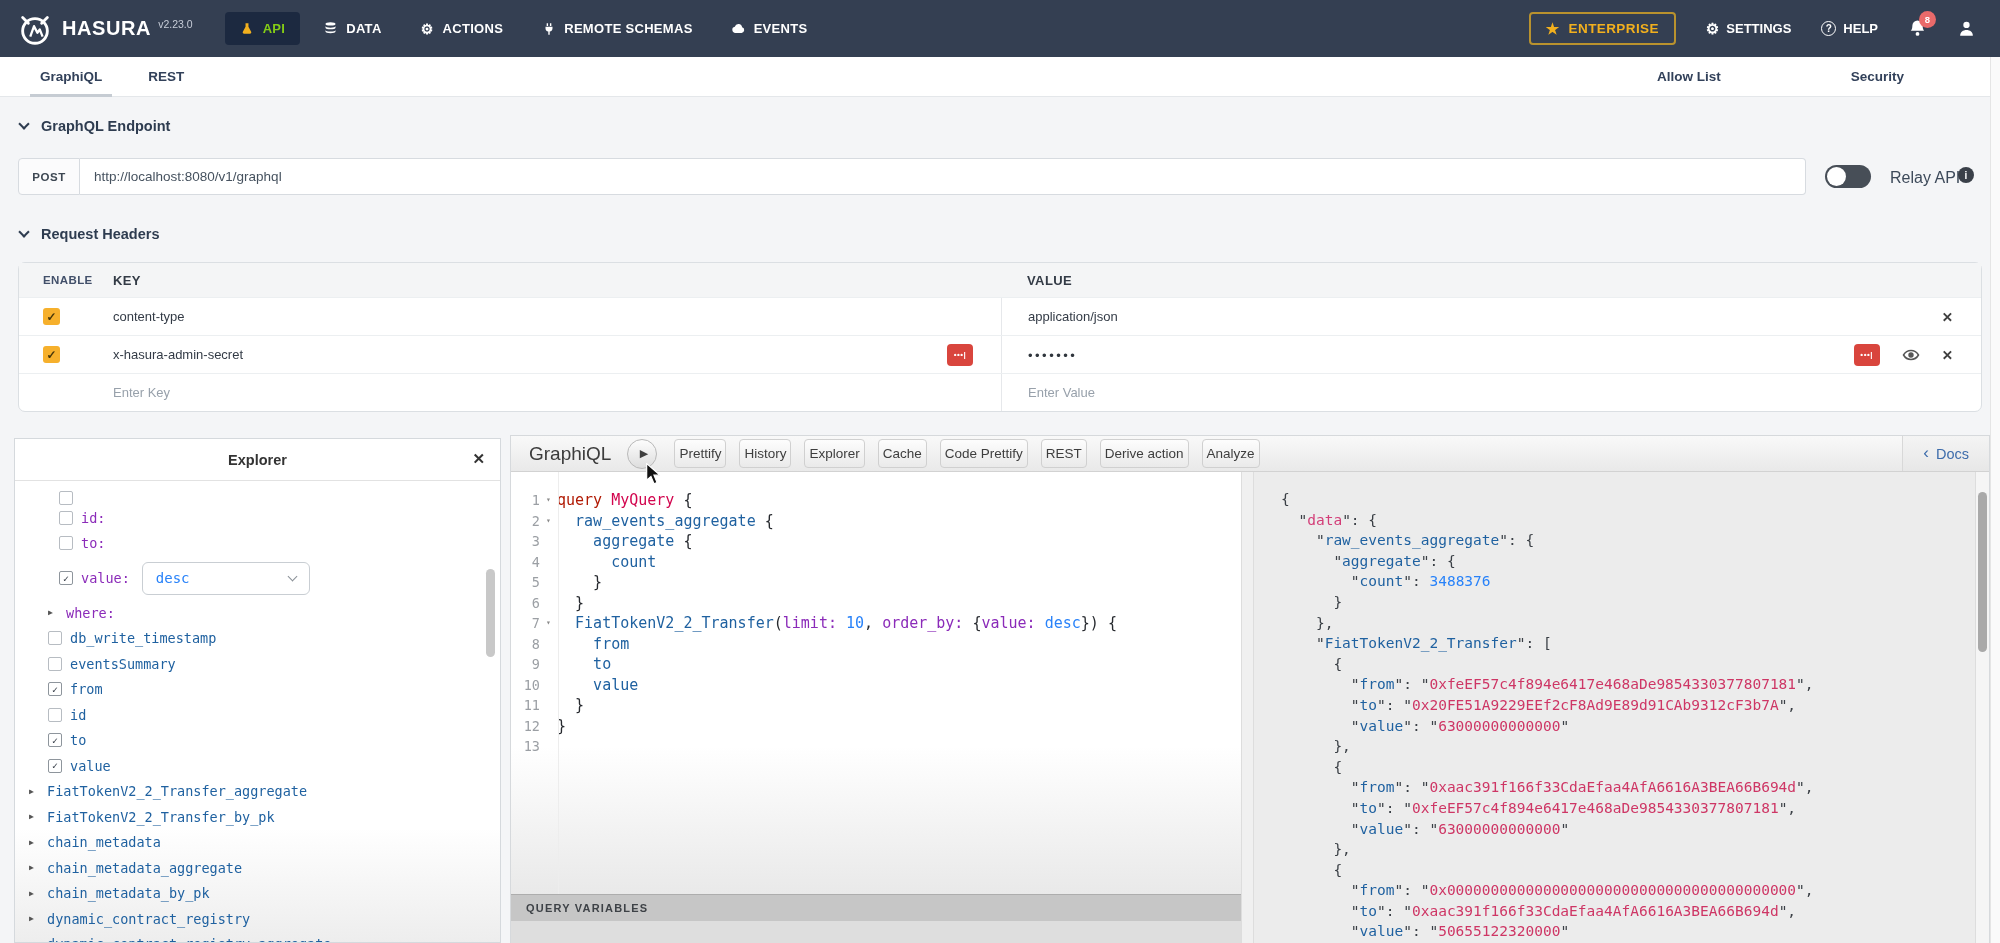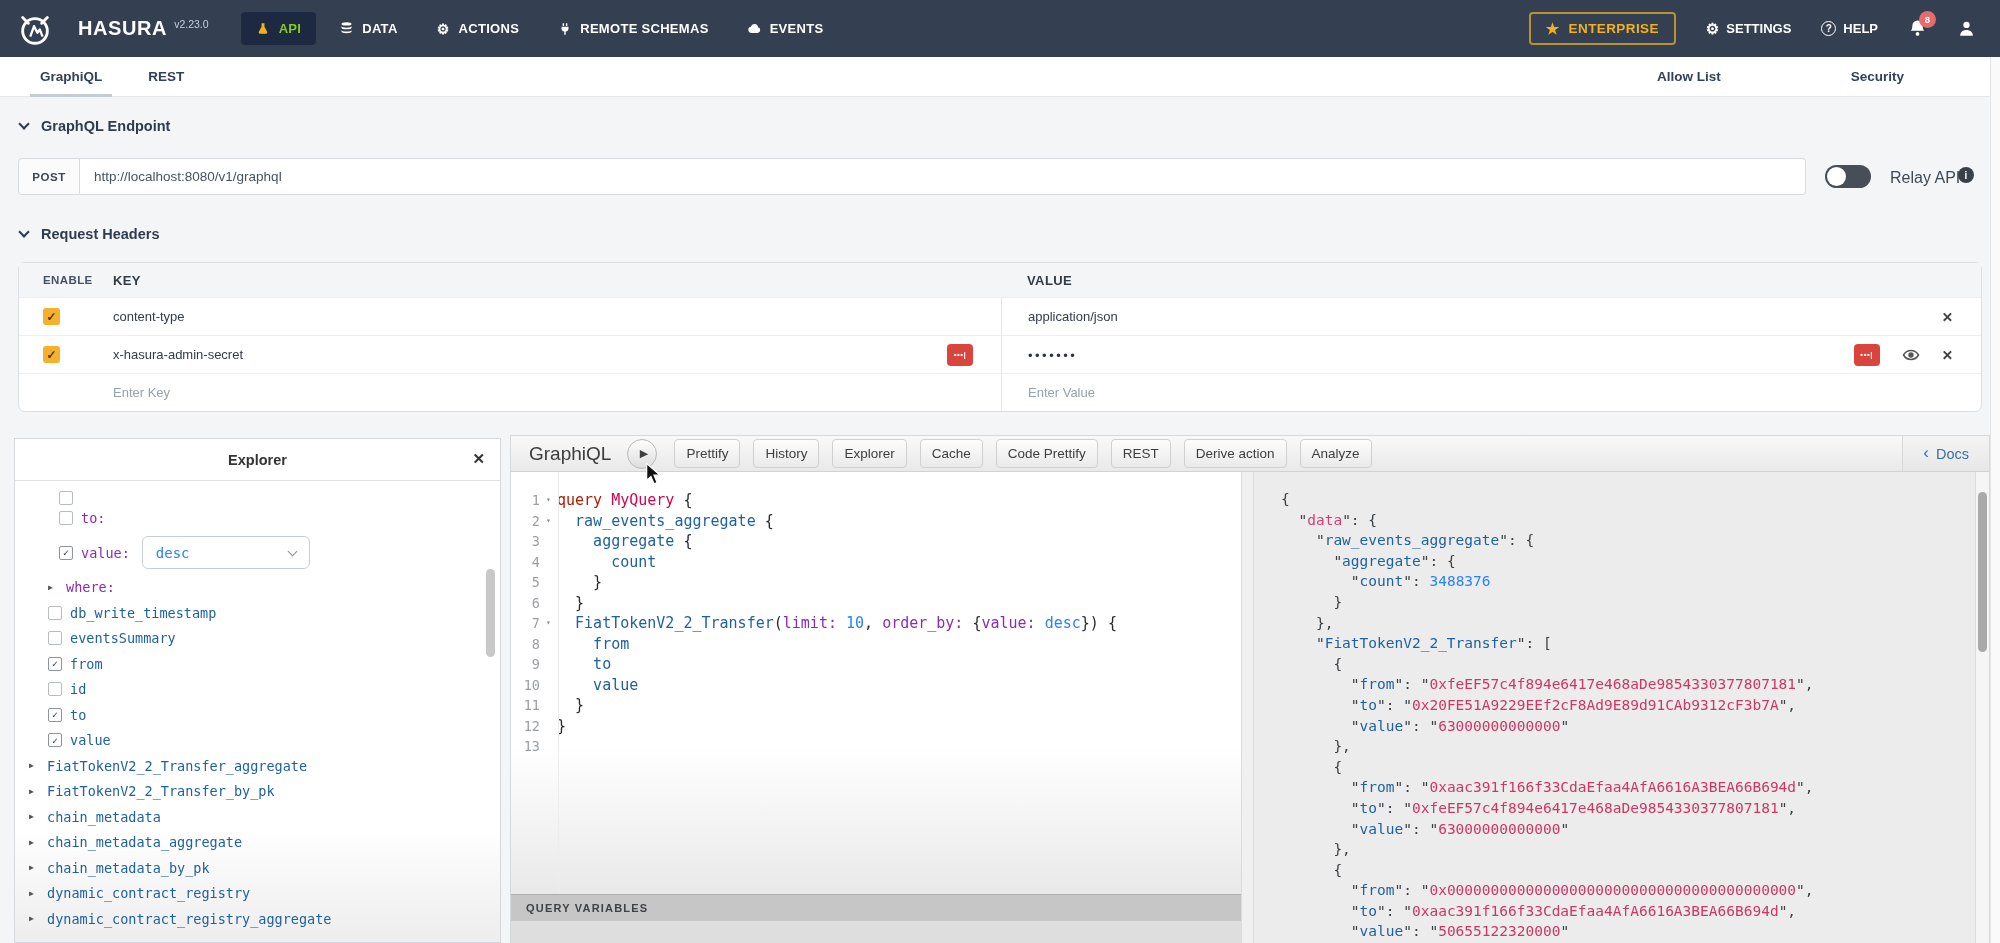--- a/index.html
+++ b/index.html
@@ -4,21 +4,21 @@
 <style>
   * { margin:0; padding:0; box-sizing:border-box; }
   html,body { width:2000px; height:943px; overflow:hidden; }
   body { position:relative; background:#f4f5f7; font-family:"Liberation Sans", sans-serif; }
   svg { display:block; }
 
   
   .navbar { position:absolute; top:0; left:0; width:2000px; height:57px; background:#343f52;
             display:flex; align-items:center; padding:0 16px; }
   .logo { width:38px; height:38px; }
-  .brand { color:#fff; font-size:20px; font-weight:bold; letter-spacing:.6px; margin-left:24px; }
+  .brand { color:#fff; font-size:20px; font-weight:bold; letter-spacing:.6px; margin-left:8px; }
   .version { color:#c7cdd8; font-size:10.5px; margin:-10px 0 0 7px; }
   .nav-items { display:flex; margin-left:32px; gap:8px; align-items:center; }
   .nitem { display:flex; align-items:center; gap:8px; color:#fff; font-weight:bold; font-size:13px;
            padding:9px 15px; border-radius:4px; letter-spacing:.3px; cursor:pointer; }
   .nitem .nicon { width:15px; height:15px; color:#fff; display:flex; align-items:center; justify-content:center; font-size:14px; }
   .nitem.active { background:#1c2940; color:#84cc16;justify-content:center; }
   .nitem.active .nicon { color:#f2b01e; }
   .nav-right { margin-left:auto; display:flex; align-items:center; gap:30px; padding-right:8px; }
   .ent { display:flex; gap:9px; align-items:center; border:2px solid #b9922e; color:#f2b01e;
          font-weight:bold; font-size:13.5px; padding:7px 15px; border-radius:4px; letter-spacing:.4px; cursor:pointer; }
@@ -117,21 +117,21 @@
 
   
   #gql { position:absolute; left:510px; top:435px; width:1480px; height:508px; background:#fff;
          border:1px solid #d6d9dc; }
   .toolbar { height:36px; background:linear-gradient(#f9f9f9,#e9e9e9); border-bottom:1px solid #d2d2d2;
              display:flex; align-items:center; padding-left:10px; }
   .gtitle { font-size:19px; color:#3c3c3c; margin:0 16px 0 8px; }
   .play { width:30px; height:30px; border-radius:50%; border:1px solid #b9b9b9;
           background:linear-gradient(#fdfdfd,#dddddd); display:flex; align-items:center;
           justify-content:center; font-size:11px; color:#3f3f3f; padding-left:3px; margin-right:17px; cursor:pointer; }
-  .tbtn { margin-right:13px; padding:6px 11px; font-size:13.5px; color:#3e3e3e;
+  .tbtn { margin-right:13px; padding:6px 4px; font-size:13.5px; color:#3e3e3e;
           background:linear-gradient(#fdfdfd,#eaeaea); border:1px solid #d0d0d0; border-radius:4px;
           font-family:"Liberation Sans", sans-serif; cursor:pointer; }
   .docs { margin-left:auto; display:flex; align-items:center; gap:7px; color:#3d6cab; font-size:14.5px;
           padding:0 20px; border-left:1px solid #d8d8d8; align-self:stretch;
           background:linear-gradient(#f4f4f4,#e7e7e7); cursor:pointer; }
   .docs .dchev { font-size:17px; margin-top:-2px; }
 
   #editor { position:absolute; left:0; top:36px; width:730px; height:422px; overflow:hidden;
             font-family:"DejaVu Sans Mono", monospace; padding-top:18px;
             background:linear-gradient(#ffffff 65%, #e9e9e9 100%); }
@@ -329,20 +329,24 @@
 </div>
 
 <div id="explorer">
   <div class="xhead">
     <span>Explorer</span>
     <span class="xclose">✕</span>
   </div>
   <div class="xtree">
       <div class="xrow lvl2 partial">
         <span class="cb"></span>
+      </div>
+      <div class="xrow lvl2">
+        <span class="cb"></span>
+        <span class="lbl arg">id:</span>
       </div>
       <div class="xrow lvl2">
         <span class="cb"></span>
         <span class="lbl arg">to:</span>
       </div>
       <div class="xrow lvl2 tall">
         <span class="cb on">✓</span>
         <span class="lbl arg">value:</span>
         <span class="dd">
           <span class="ddv">desc</span>

